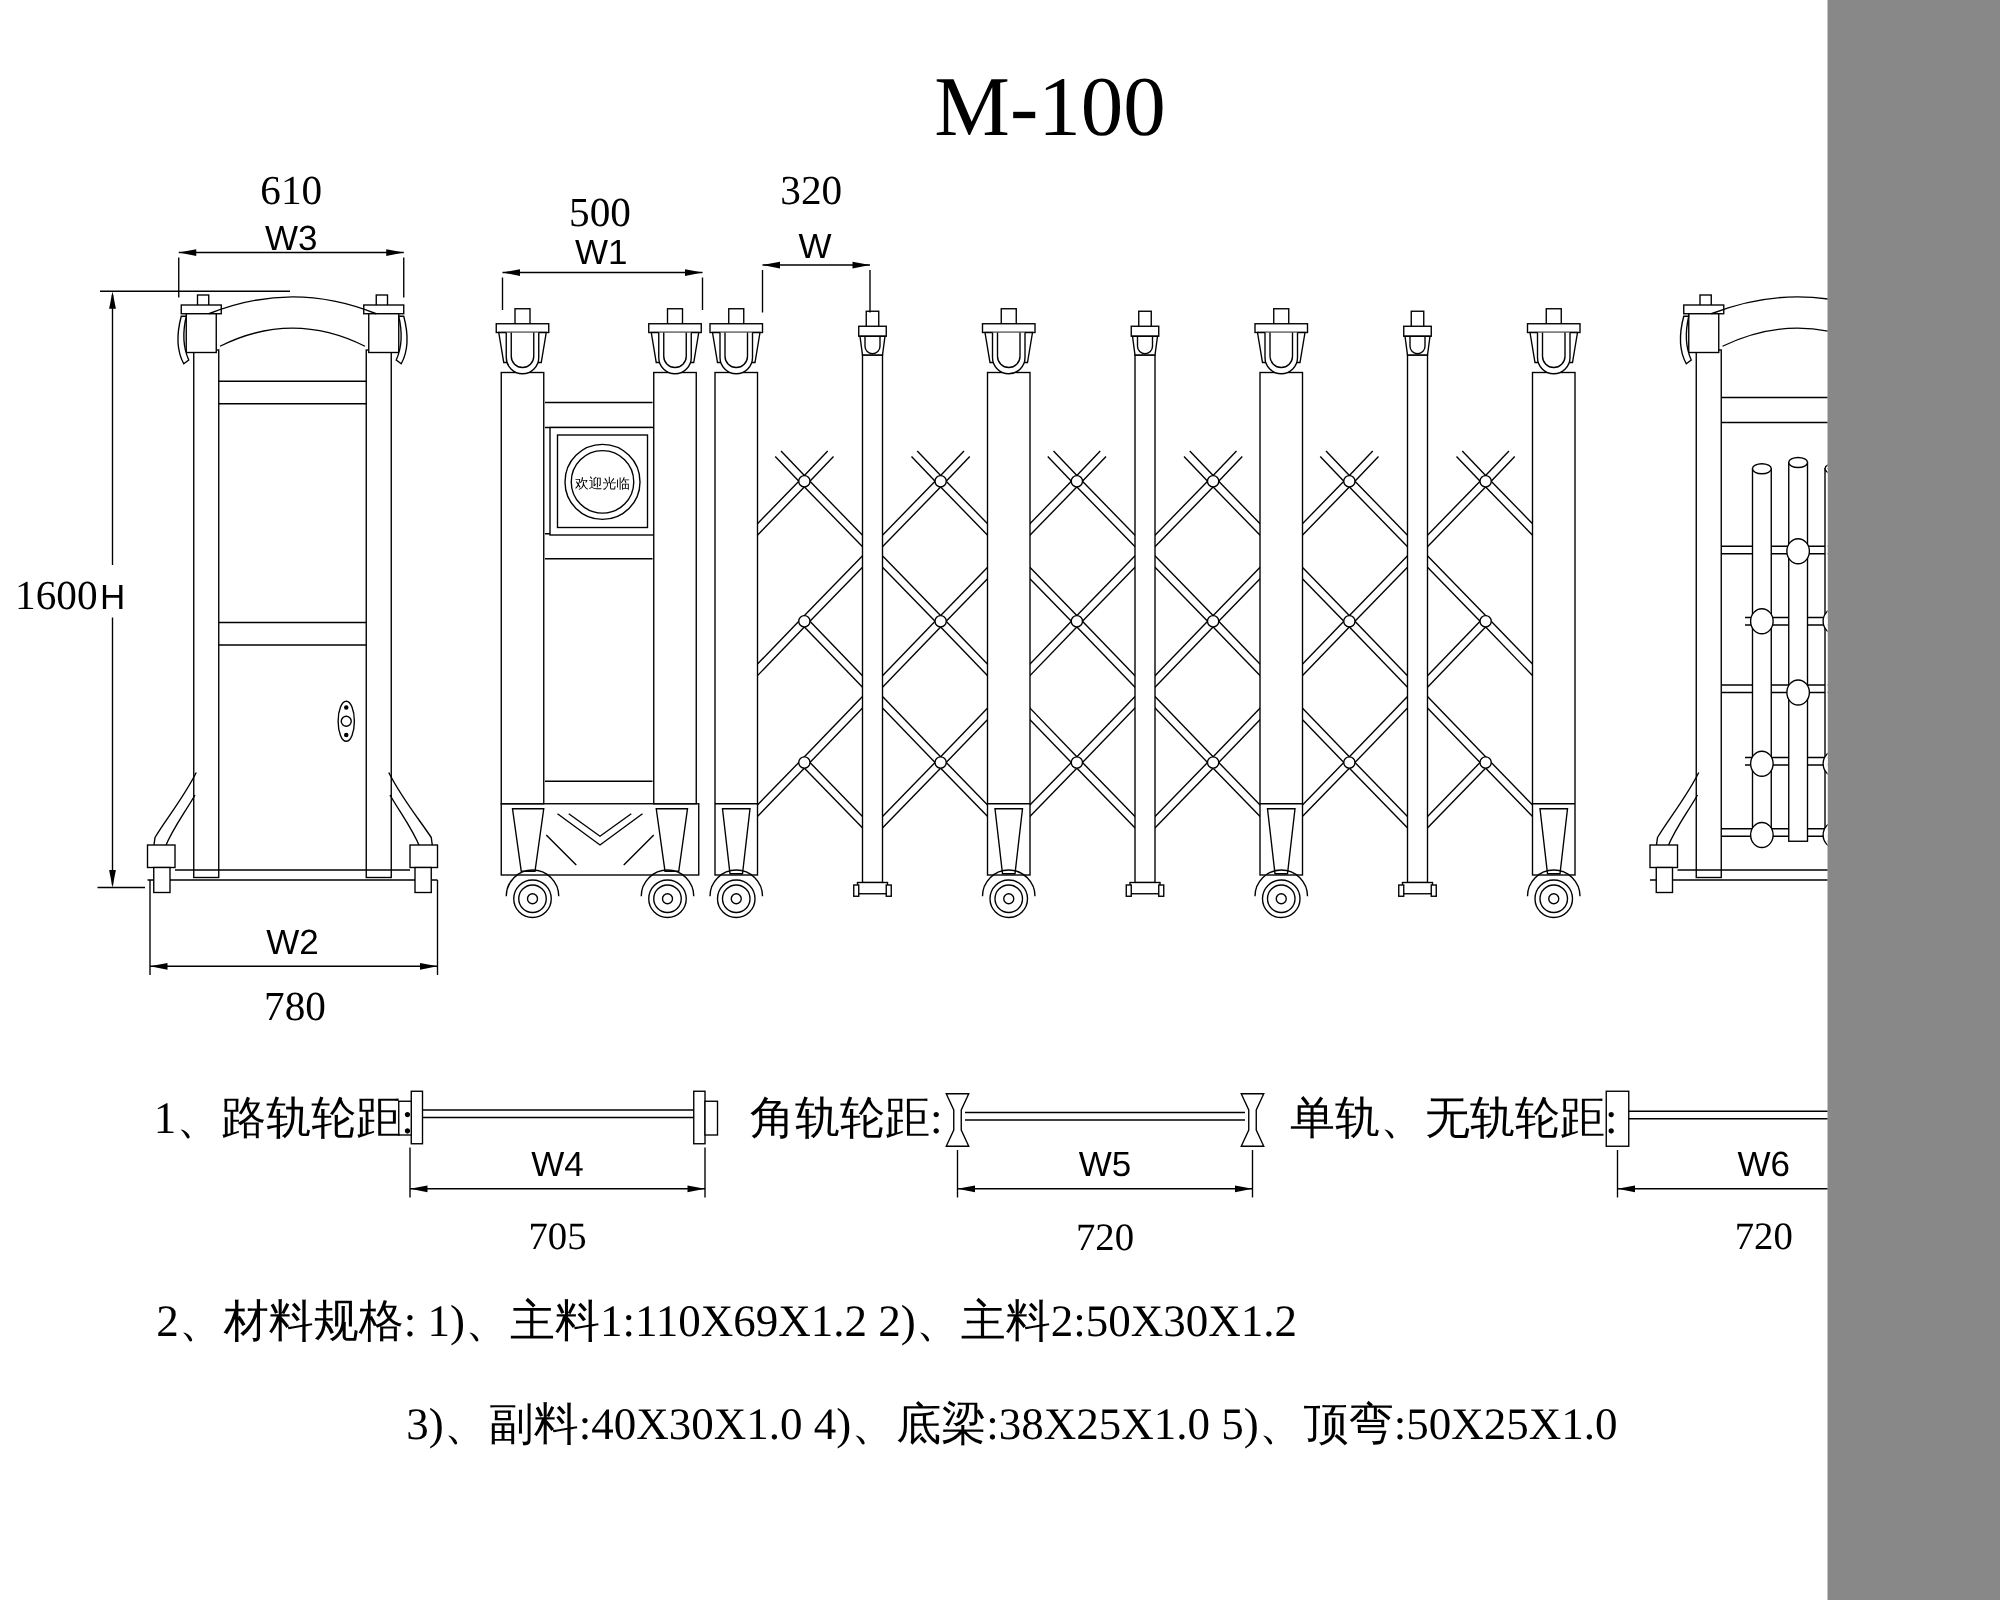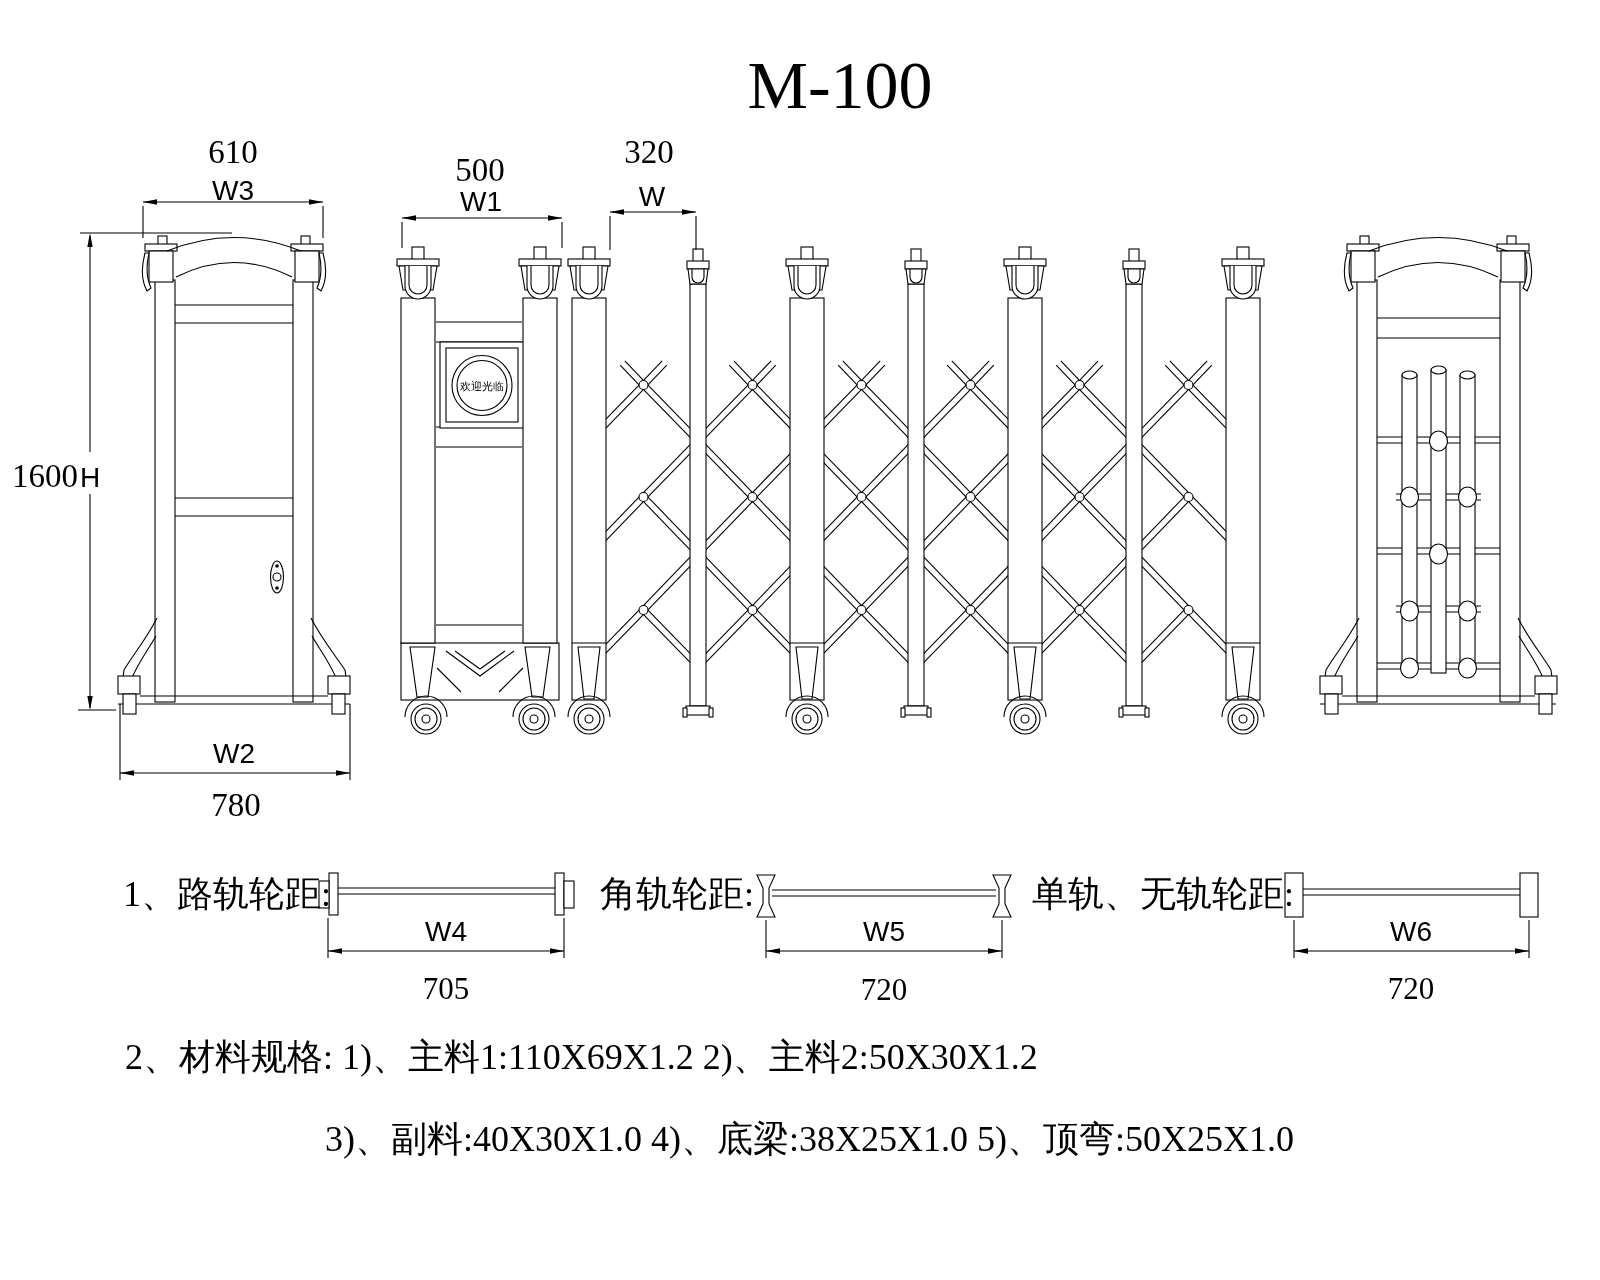--- a/index.html
+++ b/index.html
@@ -1,16 +1,16 @@
 <!DOCTYPE html>
 <html><head>
 <meta charset="utf-8">
 <style>
   html,body{margin:0;padding:0;background:#888;}
-  .page{width:1600px;height:1280px;background:#fff;position:relative;overflow:hidden;}
+  .page{width:1462px;height:1280px;background:#fff;position:relative;overflow:hidden;}
   svg{display:block;}
   .s{stroke:#000;stroke-width:1.1;fill:none;}
   .w{stroke:#000;stroke-width:1.1;fill:#fff;}
   .b{fill:#000;stroke:none;}
   text{fill:#000;stroke:none;}
   .t-title{font-family:"Liberation Serif","DejaVu Serif",serif;font-size:68px;}
   .t-num{font-family:"Liberation Serif","DejaVu Serif",serif;font-size:33px;}
   .t-num2{font-family:"Liberation Serif","DejaVu Serif",serif;font-size:31px;}
   .t-lab{font-family:"Liberation Sans","DejaVu Sans",sans-serif;font-size:28px;}
   .t-cn{font-family:"Liberation Serif","DejaVu Serif",serif;font-size:36px;}

